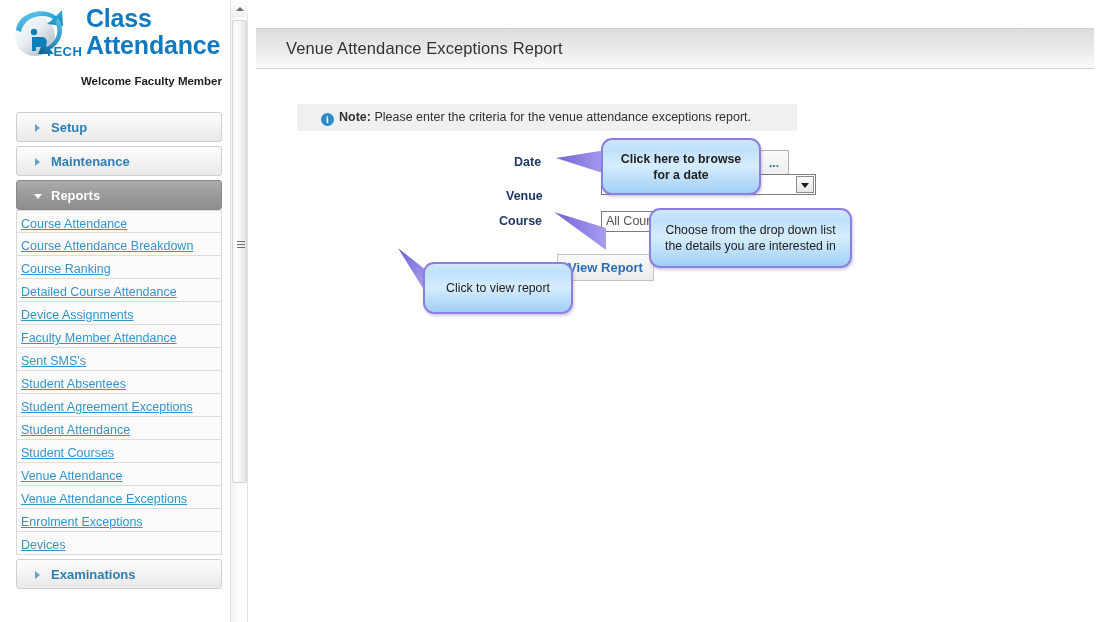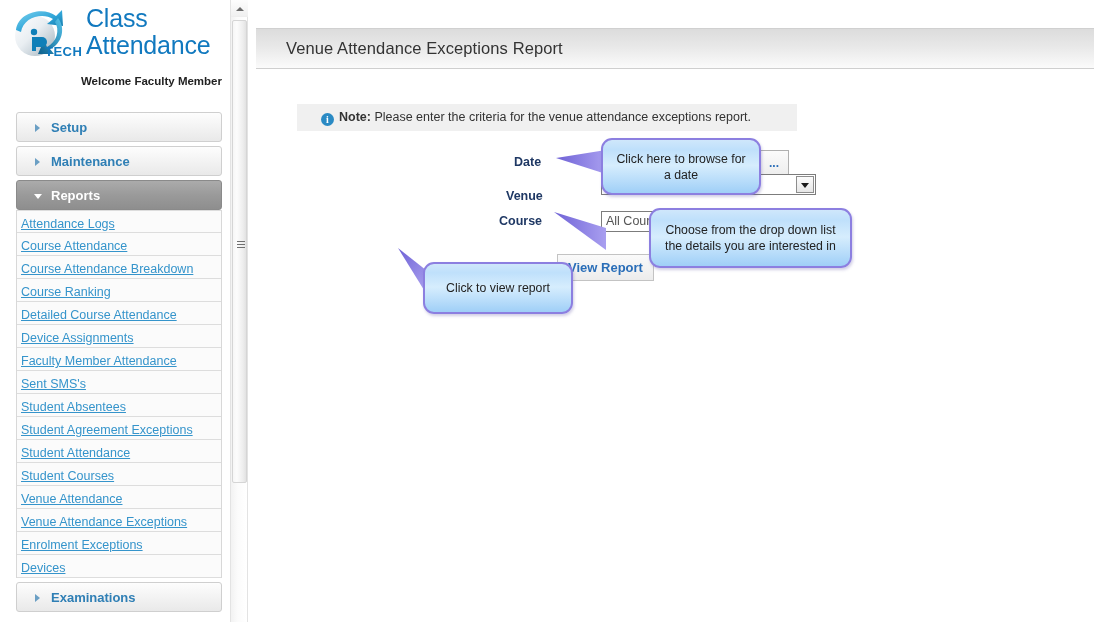--- a/index.html
+++ b/index.html
@@ -37,21 +37,21 @@
     position: absolute;
     left: 8px; top: 4px;
     width: 78px; height: 62px;
   }
   .brand-title {
     position: absolute;
     left: 86px; top: 5px;
     width: 136px;
     font-size: 25px;
     line-height: 27px;
-    font-weight: normal;
+    font-weight: bold;
     color: #1179bf;
     letter-spacing: -0.2px;
   }
   .brand-title .l2 { display: block; }
   .brand-welcome {
     position: absolute;
     right: 6px; top: 74px;
     width: 214px;
     text-align: right;
     font-size: 11.5px;
@@ -320,21 +320,21 @@
     color: #222222;
     font-size: 12.3px;
     line-height: 16px;
     text-align: center;
     display: flex;
     align-items: center;
     justify-content: center;
     padding: 4px 10px;
     z-index: 5;
   }
-  #callout-date   { left: 345px; top: 8px;  width: 160px; height: 57px; }
+  #callout-date   { left: 345px; top: 8px;  width: 160px; height: 57px; font-weight: bold; }
   #callout-drop   { left: 345px; top: 78px; width: 203px; height: 60px; margin-left: 48px; }
   #callout-view   { left: 167px; top: 132px; width: 150px; height: 52px; }
 
   .callouts-layer {
     position: absolute;
     left: 256px; top: 130px;
     width: 620px; height: 230px;
     z-index: 4;
   }
   .tail-svg {
@@ -406,21 +406,20 @@
       <span class="tri right"></span>
       <span>Maintenance</span>
     </div>
 
     <div class="acc-head active">
       <span class="tri down"></span>
       <span>Reports</span>
     </div>
 
     <div class="report-list">
-      <div class="report-item"><a>Attendance Logs</a></div>
       <div class="report-item"><a>Course Attendance</a></div>
       <div class="report-item"><a>Course Attendance Breakdown</a></div>
       <div class="report-item"><a>Course Ranking</a></div>
       <div class="report-item"><a>Detailed Course Attendance</a></div>
       <div class="report-item"><a>Device Assignments</a></div>
       <div class="report-item"><a>Faculty Member Attendance</a></div>
       <div class="report-item"><a>Sent SMS's</a></div>
       <div class="report-item"><a>Student Absentees</a></div>
       <div class="report-item"><a>Student Agreement Exceptions</a></div>
       <div class="report-item"><a>Student Attendance</a></div>

